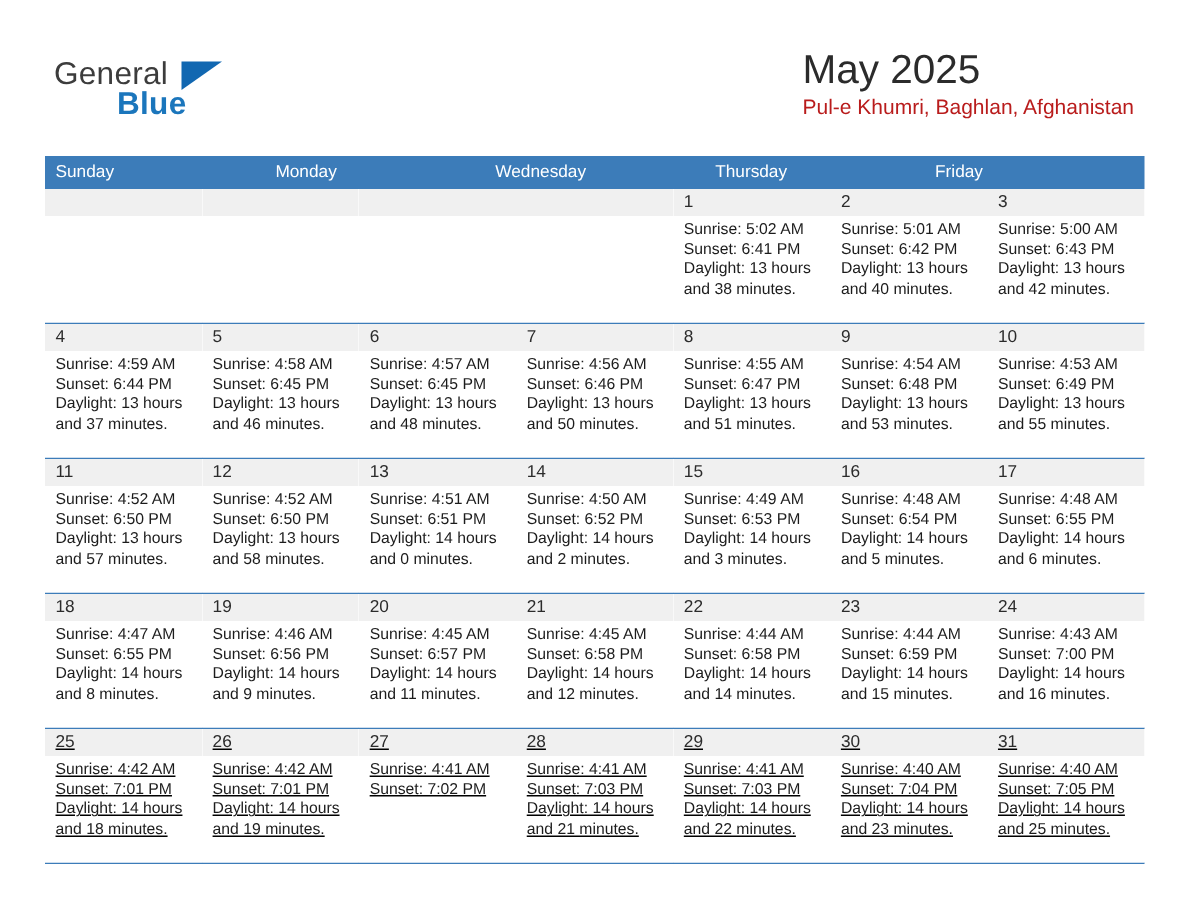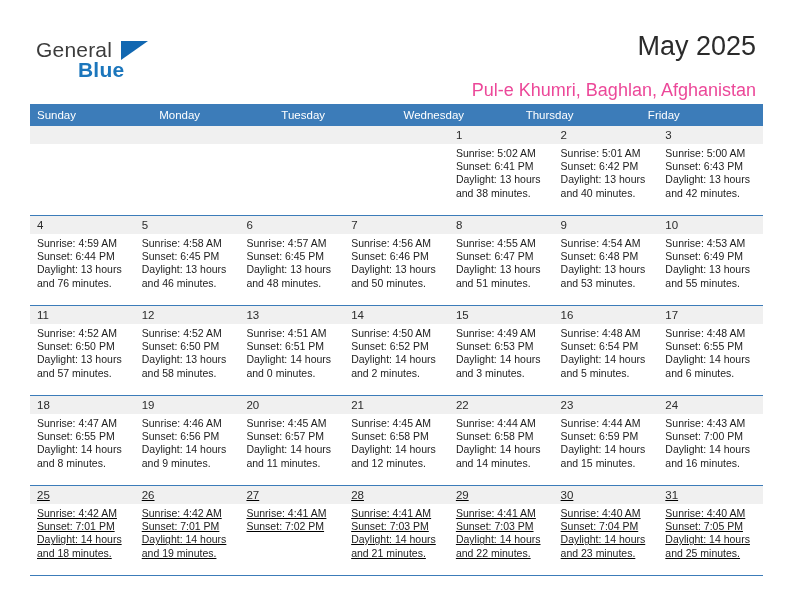--- a/index.html
+++ b/index.html
@@ -60,32 +60,32 @@
     width: 0;
     height: 0;
     border-left: 27px solid #1167b1;
     border-bottom: 19px solid transparent;
   }
 
   .title-block {
     position: absolute;
     right: 36px;
     top: 30px;
-    text-align: right;
+    text-align: left;
   }
   .month-title {
     font-size: 27px;
     color: #2b2b2b;
     line-height: 32px;
     white-space: nowrap;
   }
   .location-title {
-    margin-top: 19px;
-    font-size: 18px;
-    color: #ec4899;
+    margin-top: 0;
+    font-size: 14px;
+    color: #b91c1c;
     line-height: 18px;
     white-space: nowrap;
   }
 
   
   .calendar {
     position: absolute;
     left: 30px;
     top: 104px;
     width: 733px;
@@ -167,21 +167,20 @@
       <div class="location-title">Pul-e Khumri, Baghlan, Afghanistan</div>
     </div>
 
   </div>
 
   <div class="calendar">
 
     <div class="weekday-row">
       <div class="weekday">Sunday</div>
       <div class="weekday">Monday</div>
-      <div class="weekday">Tuesday</div>
       <div class="weekday">Wednesday</div>
       <div class="weekday">Thursday</div>
       <div class="weekday">Friday</div>
     </div>
 
     <div id="weeks-container">
         <div class="week-row">
           <div class="day-cell empty">
             <div class="day-number-band"></div>
           </div>
@@ -218,21 +217,21 @@
               <div class="daylight-line">Daylight: 13 hours and 42 minutes.</div>
             </div>
           </div>
         </div>
         <div class="week-row">
           <div class="day-cell">
             <div class="day-number-band">4</div>
             <div class="day-info">
               <div>Sunrise: 4:59 AM</div>
               <div>Sunset: 6:44 PM</div>
-              <div class="daylight-line">Daylight: 13 hours and 76 minutes.</div>
+              <div class="daylight-line">Daylight: 13 hours and 37 minutes.</div>
             </div>
           </div>
           <div class="day-cell">
             <div class="day-number-band">5</div>
             <div class="day-info">
               <div>Sunrise: 4:58 AM</div>
               <div>Sunset: 6:45 PM</div>
               <div class="daylight-line">Daylight: 13 hours and 46 minutes.</div>
             </div>
           </div>

